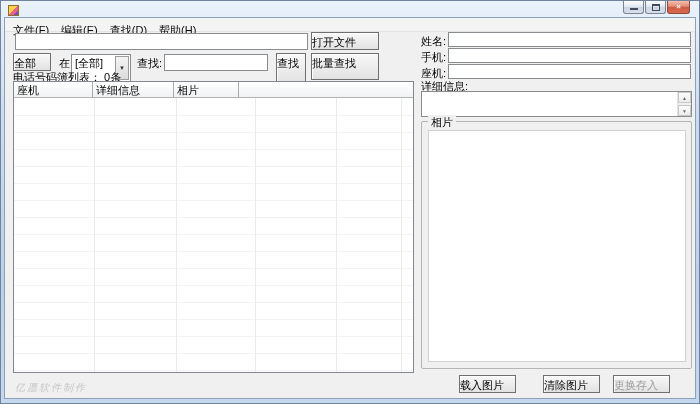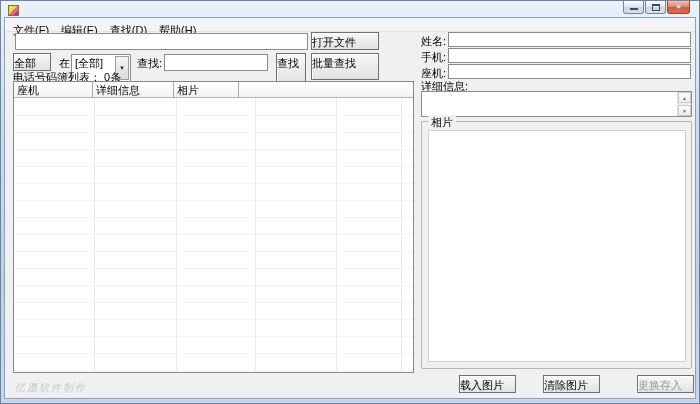--- a/index.html
+++ b/index.html
@@ -201,16 +201,16 @@
       </div>
     </div>
 
     <div class="groupbox">
       <div class="groupbox-label">相片</div>
       <div class="photo-area"></div>
     </div>
 
     <div class="btn" style="left:454px;top:357px;width:57px;height:18px;">载入图片</div>
     <div class="btn" style="left:531px;top:357px;width:57px;height:18px;margin-left:7px;">清除图片</div>
-    <div class="btn disabled" style="left:608px;top:357px;width:57px;height:18px;margin-left:24px;">更换存入</div>
+    <div class="btn disabled" style="left:608px;top:357px;width:57px;height:18px;">更换存入</div>
 
   </div>
 </div>
 
 </body></html>

